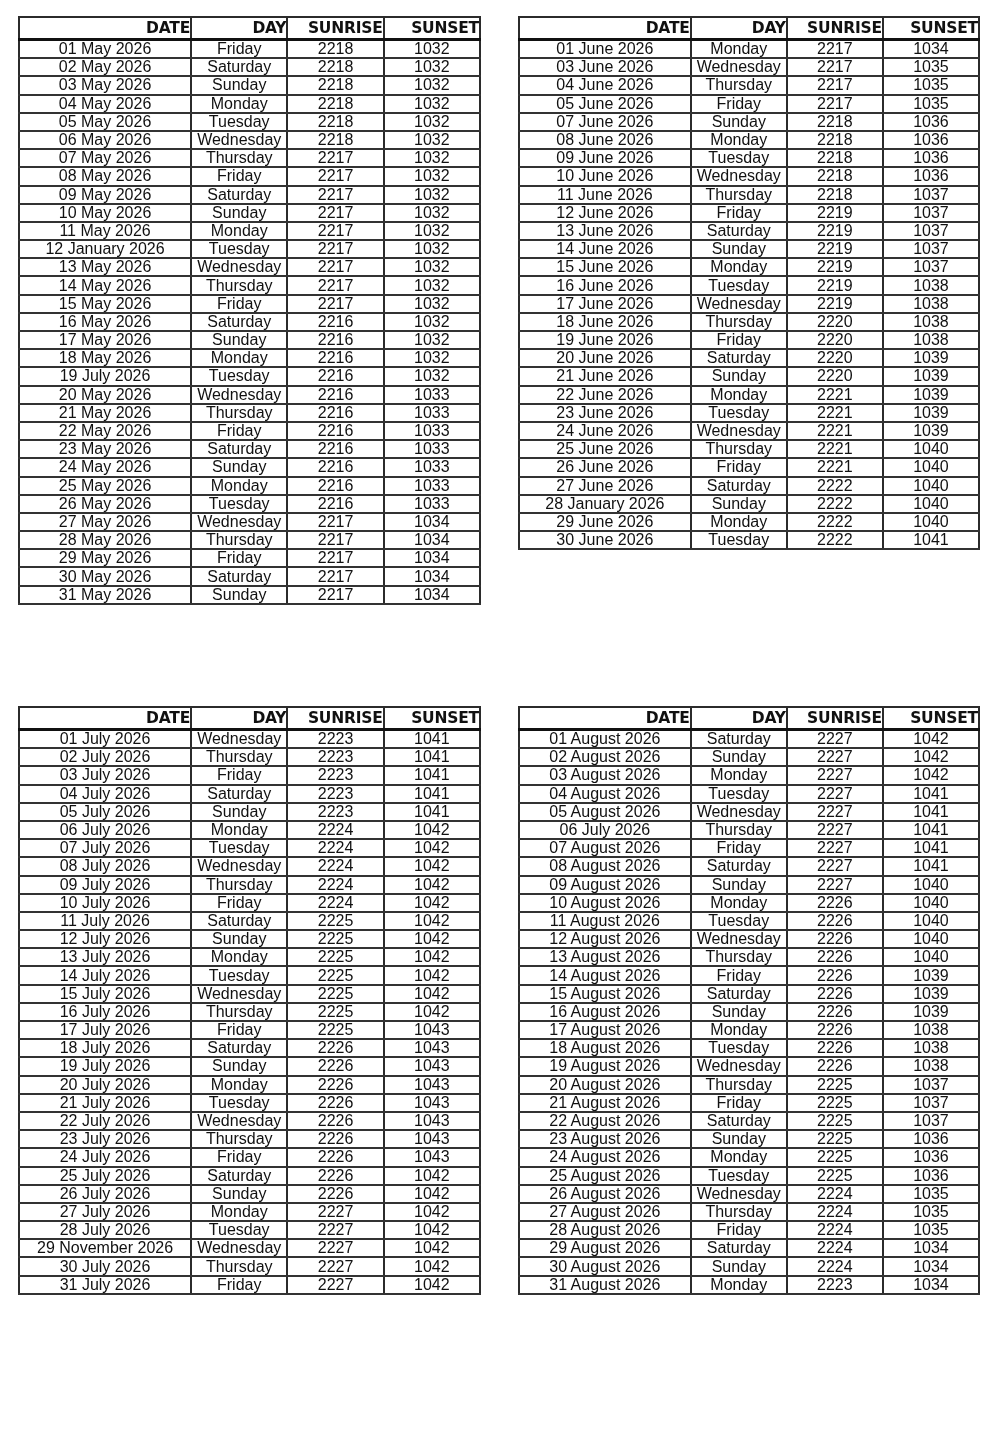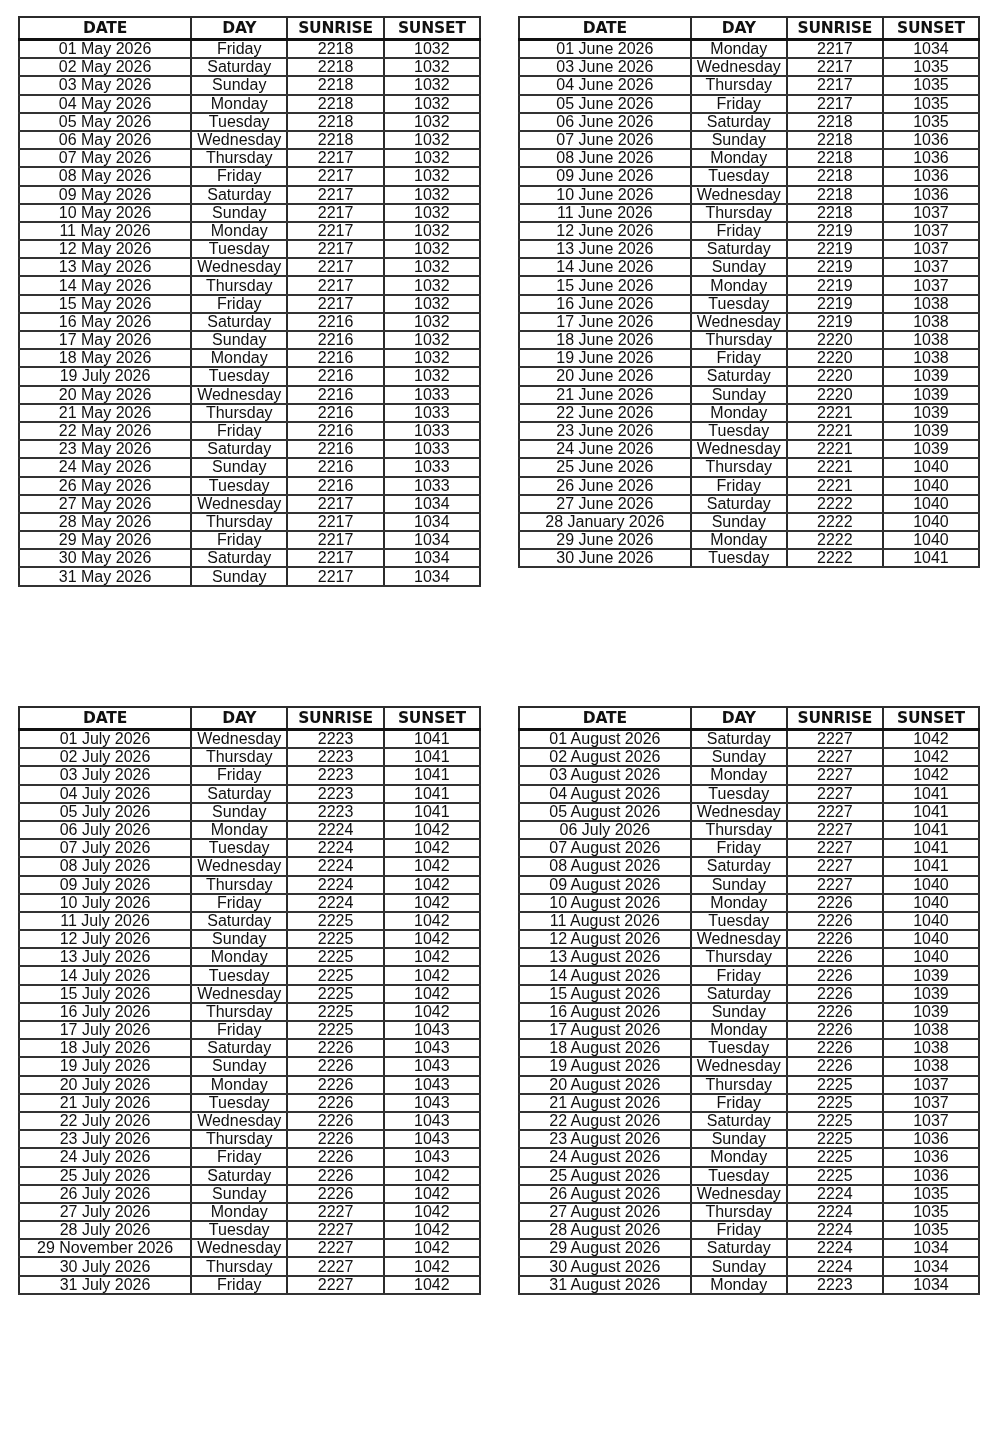--- a/index.html
+++ b/index.html
@@ -19,20 +19,21 @@
     white-space: nowrap;
     overflow: hidden;
   }
   .tbl th {
     font-family: "DejaVu Sans", sans-serif;
     font-weight: bold;
     font-size: 15.5px;
     height: 20px;
     line-height: 20px;
     letter-spacing: -0.2px;
+    text-align: right;
   }
   .tbl thead tr { border-bottom: 3px solid #111; }
   .tbl td {
     font-size: 16px;
     height: 16.2px;
     line-height: 16px;
     border-top: 2px solid #333;
     border-bottom: 2px solid #333;
   }
   .c-date { width: 168px; }
@@ -123,21 +124,21 @@
         <td>2217</td>
         <td>1032</td>
       </tr>
       <tr>
         <td>11 May 2026</td>
         <td>Monday</td>
         <td>2217</td>
         <td>1032</td>
       </tr>
       <tr>
-        <td>12 May 2026</td>
+        <td>12 January 2026</td>
         <td>Tuesday</td>
         <td>2217</td>
         <td>1032</td>
       </tr>
       <tr>
         <td>13 May 2026</td>
         <td>Wednesday</td>
         <td>2217</td>
         <td>1032</td>
       </tr>
@@ -197,20 +198,26 @@
       </tr>
       <tr>
         <td>23 May 2026</td>
         <td>Saturday</td>
         <td>2216</td>
         <td>1033</td>
       </tr>
       <tr>
         <td>24 May 2026</td>
         <td>Sunday</td>
+        <td>2216</td>
+        <td>1033</td>
+      </tr>
+      <tr>
+        <td>25 May 2026</td>
+        <td>Monday</td>
         <td>2216</td>
         <td>1033</td>
       </tr>
       <tr>
         <td>26 May 2026</td>
         <td>Tuesday</td>
         <td>2216</td>
         <td>1033</td>
       </tr>
       <tr>
@@ -280,26 +287,20 @@
         <td>2217</td>
         <td>1035</td>
       </tr>
       <tr>
         <td>05 June 2026</td>
         <td>Friday</td>
         <td>2217</td>
         <td>1035</td>
       </tr>
       <tr>
-        <td>06 June 2026</td>
-        <td>Saturday</td>
-        <td>2218</td>
-        <td>1035</td>
-      </tr>
-      <tr>
         <td>07 June 2026</td>
         <td>Sunday</td>
         <td>2218</td>
         <td>1036</td>
       </tr>
       <tr>
         <td>08 June 2026</td>
         <td>Monday</td>
         <td>2218</td>
         <td>1036</td>

